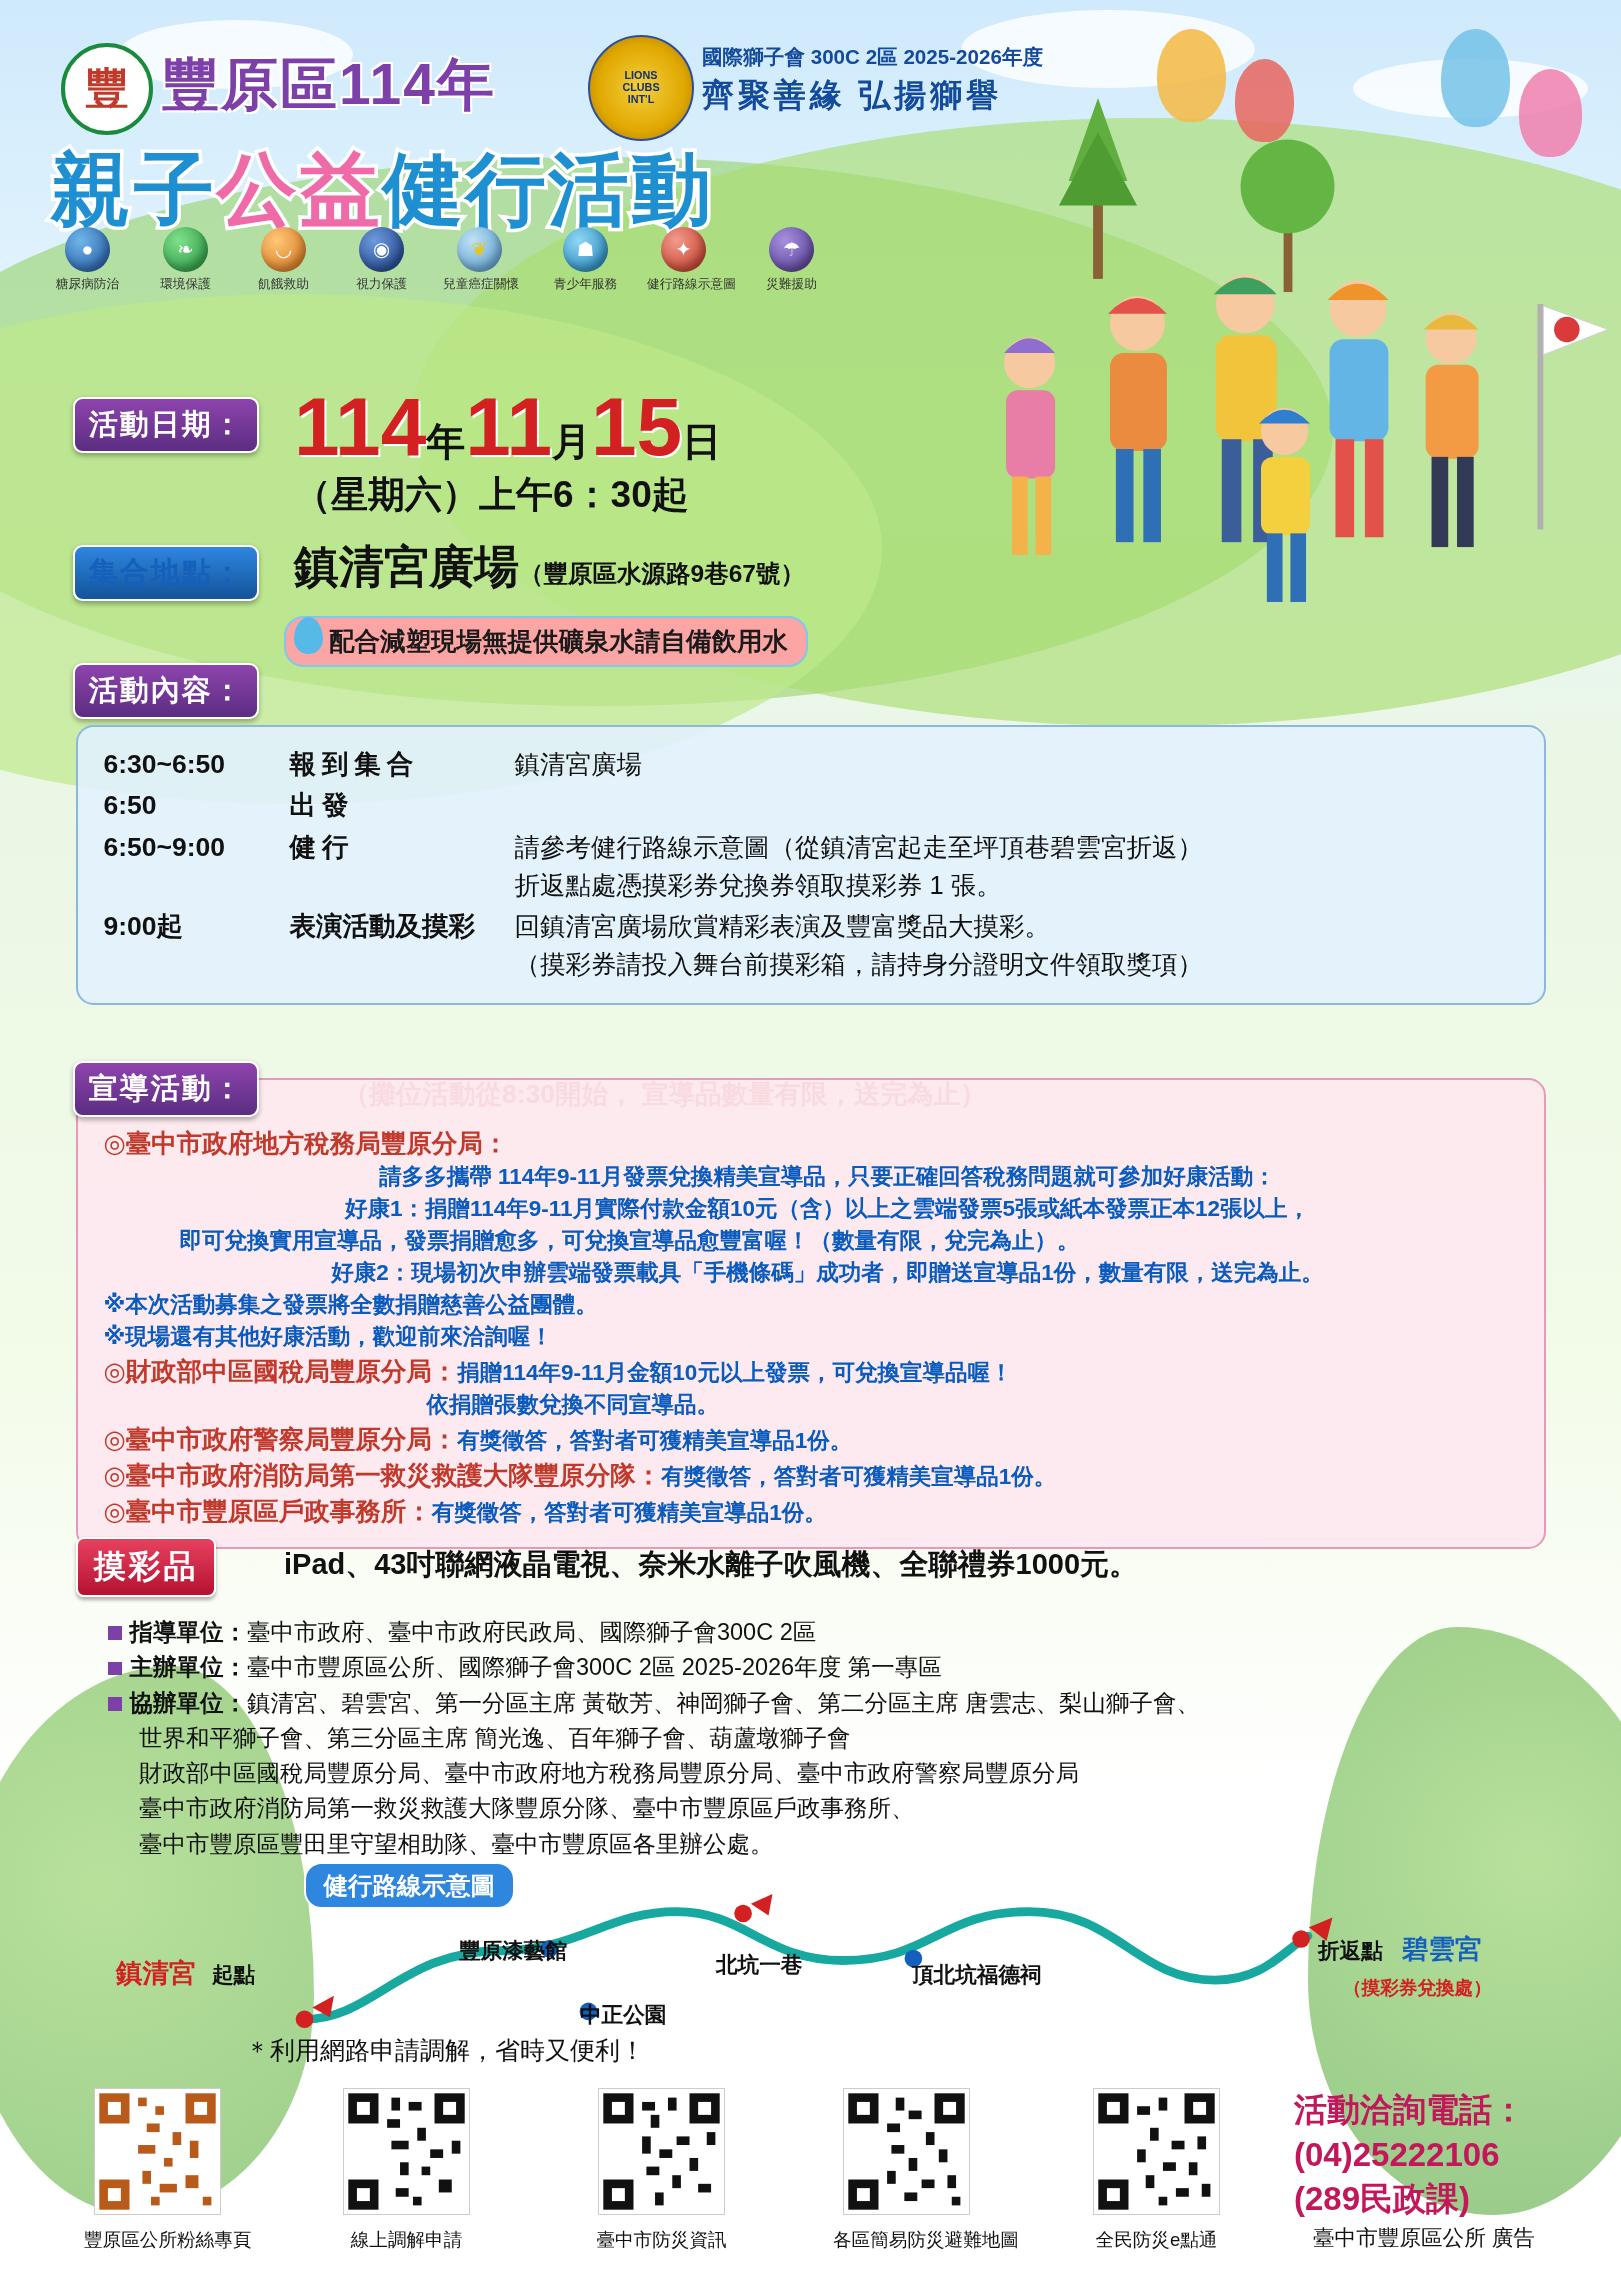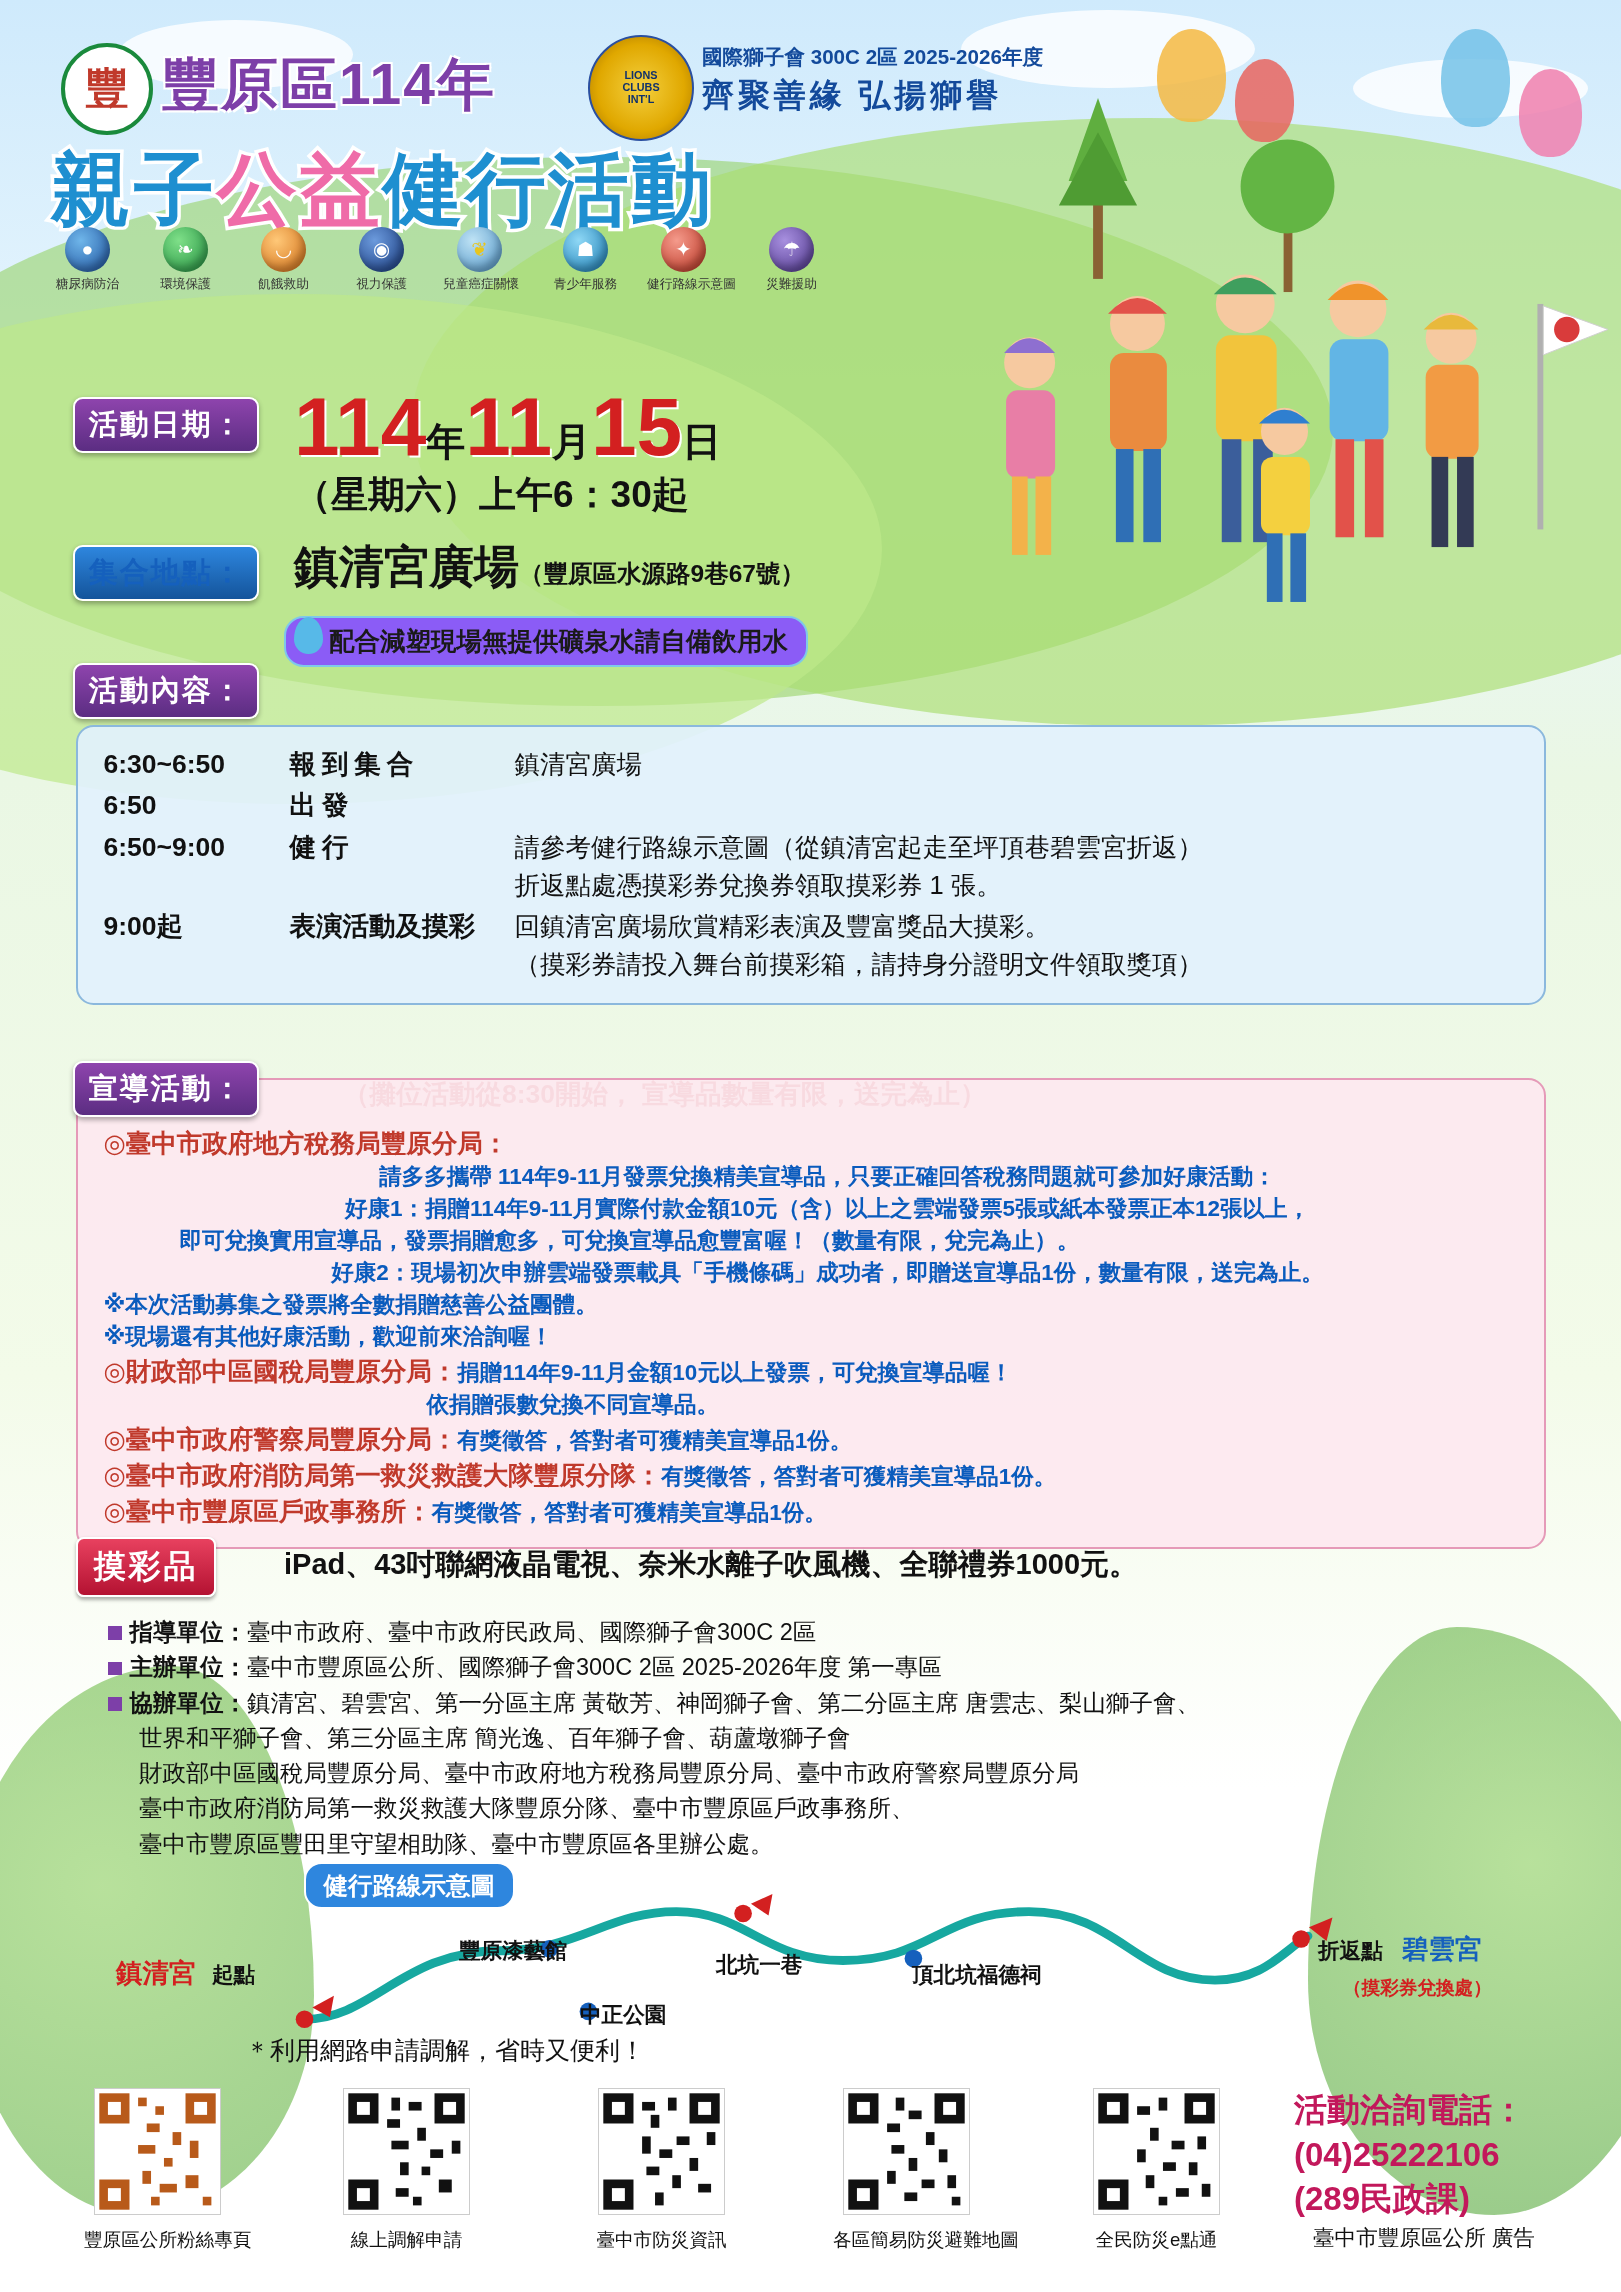--- a/index.html
+++ b/index.html
@@ -50,21 +50,21 @@
   .tag{position:absolute;background:linear-gradient(#8e44ad,#5b2d82);color:#fff;font-size:29px;
     font-weight:bold;padding:5.9px 13.7px;border-radius:9.8px;border:2.9px solid #fff;letter-spacing:2px;
     box-shadow:0 2.9px 4.9px rgba(0,0,0,.3);}
   .tag.blue{background:linear-gradient(#2e86de,#14549b);}
   .bigdate{position:absolute;left:294px;top:380px;font-weight:bold;white-space:nowrap;}
   .bigdate .n{font-size:82px;color:#d32020;text-shadow:2px 2px 0 #fff;}
   .bigdate .u{font-size:39px;color:#111;}
   .subdate{position:absolute;left:294px;top:470px;font-size:37px;font-weight:bold;color:#111;white-space:nowrap;}
   .place{position:absolute;left:294px;top:537px;font-size:45px;font-weight:bold;color:#111;white-space:nowrap;}
   .place .addr{font-size:24.5px;font-weight:bold;}
-  .waternote{position:absolute;left:284px;top:616px;background:#8b5cf6;border:2px solid #7ec8ea;
+  .waternote{position:absolute;left:284px;top:616px;background:#fca5a5;border:2px solid #7ec8ea;
     border-radius:19.6px;padding:5.9px 17.6px 5.9px 43px;font-size:25.5px;font-weight:bold;color:#1a1a1a;white-space:nowrap;font-family:Liberation Serif, serif;}
   .waterdrop{position:absolute;left:294px;top:617px;width:29px;height:37px;background:#57b9e8;
     border-radius:50% 50% 50% 50%/60% 60% 40% 40%;transform:rotate(0deg);}
 
   
   .schedule{position:absolute;left:76px;top:725px;width:1470px;background:rgba(226,241,253,.92);
     border:2.9px solid #8bb8dd;border-radius:17.6px;padding:17.6px 25.5px;box-sizing:border-box;}
   .srow{display:flex;font-size:25.5px;color:#111;line-height:1.5;margin-bottom:2px;}
   .stime{width:186px;font-weight:bold;font-size:26.5px;white-space:nowrap;}
   .sact{width:225px;font-weight:bold;font-size:26.5px;letter-spacing:5.9px;white-space:nowrap;}

